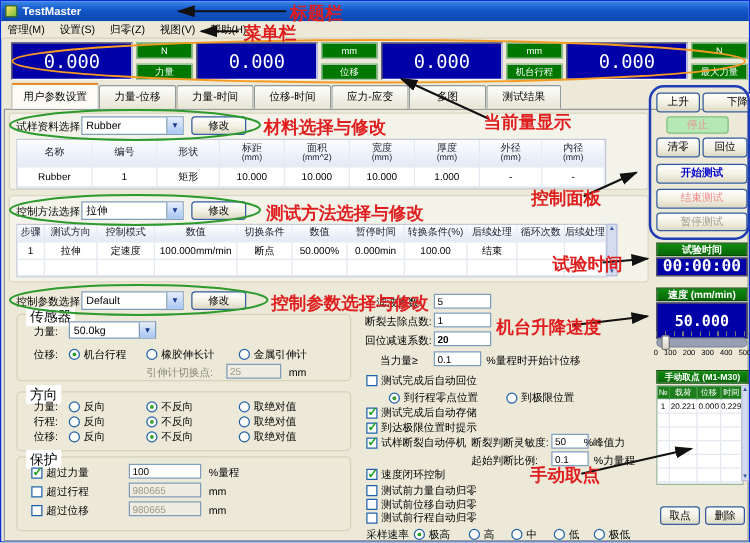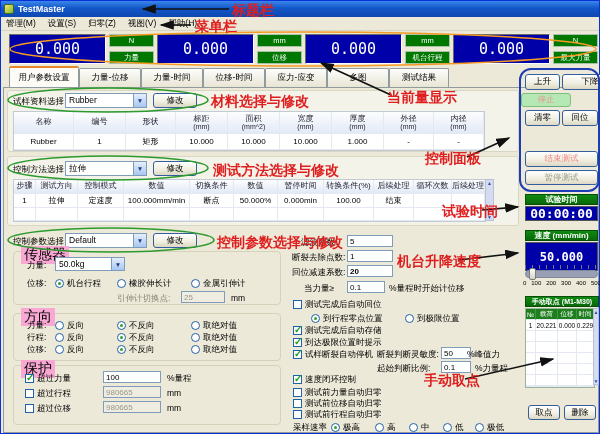--- a/index.html
+++ b/index.html
@@ -27,21 +27,21 @@
 .tc{border-right:1px solid #e4e8f0;border-bottom:1px solid #e4e8f0;display:flex;align-items:center;justify-content:center;overflow:hidden;white-space:nowrap}
 .th{background:linear-gradient(#fcfdfe,#e2eaf6);flex-direction:column;color:#223;line-height:1.05}
 .th .u{font-size:7px}
 .in{position:absolute;border:1px solid #7f9db9;background:#fff;font-size:8px;padding:0 2px;font-family:inherit}
 .in.dis{background:#efede1;color:#9a988a}
 .cb{position:absolute;width:9px;height:9px;border:1px solid #2161a8;background:#fff}
 .cb.on::after{content:"✓";position:absolute;left:0;top:-3px;font-size:10px;color:#1ca11c;font-weight:bold}
 .rd{position:absolute;width:9px;height:9px;border:1px solid #2161a8;border-radius:50%;background:#fff}
 .rd.on::after{content:"";position:absolute;left:2px;top:2px;width:3px;height:3px;border-radius:50%;background:#2ca02c}
 .grp{position:absolute;border:1px solid #d5d2ba;border-radius:4px}
-.leg{position:absolute;font-size:14px;background:#f9a8d4;padding:0 3px;white-space:nowrap}
+.leg{position:absolute;font-size:11px;background:#ffffff;padding:0 3px;white-space:nowrap}
 .ghead{position:absolute;background:linear-gradient(#0f8a0f,#076807);color:#fff;font-size:8px;font-weight:bold;display:flex;align-items:center;justify-content:center;border:1px solid #0a4d0a;white-space:nowrap}
 .lcd2{position:absolute;background:#0000a8;color:#fff;font-family:"DejaVu Sans Mono",monospace;font-weight:bold;display:flex;align-items:center;justify-content:center;border:1px solid #555}
 .sb{position:absolute;background:#d6dcf0;border:1px solid #b8c0d8;display:flex;flex-direction:column;justify-content:space-between;align-items:center;font-size:5px;color:#33529c}
 .anno{position:absolute;color:#df1f1f;font-weight:bold;font-size:14px;white-space:nowrap;z-index:60}
 #overlay{position:absolute;inset:0;z-index:55;pointer-events:none}
 .mh{background:#1e7e1e;color:#fff;font-size:6.5px;border-right:1px solid #3a9a3a}
 .mc{font-size:6.5px}
 .stop-btn{background:#b6e8b6 !important;border:1px solid #7fbf7f !important;color:#e89090}
 .start-btn{color:#0000cc;font-weight:bold}
 .end-btn{color:#ee8888}
@@ -313,23 +313,24 @@
   <span class="lbl" style="left:386px;top:421px">高</span>
   <span class="rd" style="left:408px;top:422px"></span>
   <span class="lbl" style="left:420px;top:421px">中</span>
   <span class="rd" style="left:442px;top:422px"></span>
   <span class="lbl" style="left:454px;top:421px">低</span>
   <span class="rd" style="left:474px;top:422px"></span>
   <span class="lbl" style="left:486px;top:421px">极低</span>
 
   <button class="btn" style="left:524px;top:73px;width:35px;height:16px">上升</button>
   <button class="btn" style="left:561px;top:73px;width:56px;height:16px">下降</button>
-  <button class="btn stop-btn" style="left:520px;top:92px;width:50px;height:14px">停止</button>
+  <button class="btn stop-btn" style="left:532px;top:92px;width:50px;height:14px">停止</button>
   <button class="btn" style="left:524px;top:109px;width:35px;height:16px">清零</button>
   <button class="btn" style="left:561px;top:109px;width:36px;height:16px">回位</button>
+  <button class="btn start-btn" style="left:524px;top:130px;width:73px;height:16px">开始测试</button>
   <button class="btn end-btn" style="left:524px;top:150px;width:73px;height:16px">结束测试</button>
   <button class="btn pause-btn" style="left:524px;top:169px;width:73px;height:15px">暂停测试</button>
 
   <div class="ghead" style="left:524px;top:193px;width:73px;height:11px">试验时间</div>
   <div class="lcd2" style="left:524px;top:205px;width:73px;height:15px;font-size:13px">00:00:00</div>
 
   <div class="ghead" style="left:524px;top:229px;width:73px;height:11px">速度 (mm/min)</div>
   <div class="lcd2" style="left:524px;top:241px;width:73px;height:29px;font-size:12px">50.000</div>
   <div class="abs" style="left:524px;top:264px;width:73px;height:4px;background:repeating-linear-gradient(90deg,#777 0,#777 1px,transparent 1px,transparent 7px)"></div>
   <div class="abs" style="left:524px;top:269px;width:73px;height:8px;background:#9aa0b4;border:1px solid #8088a0;border-radius:4px"></div>

